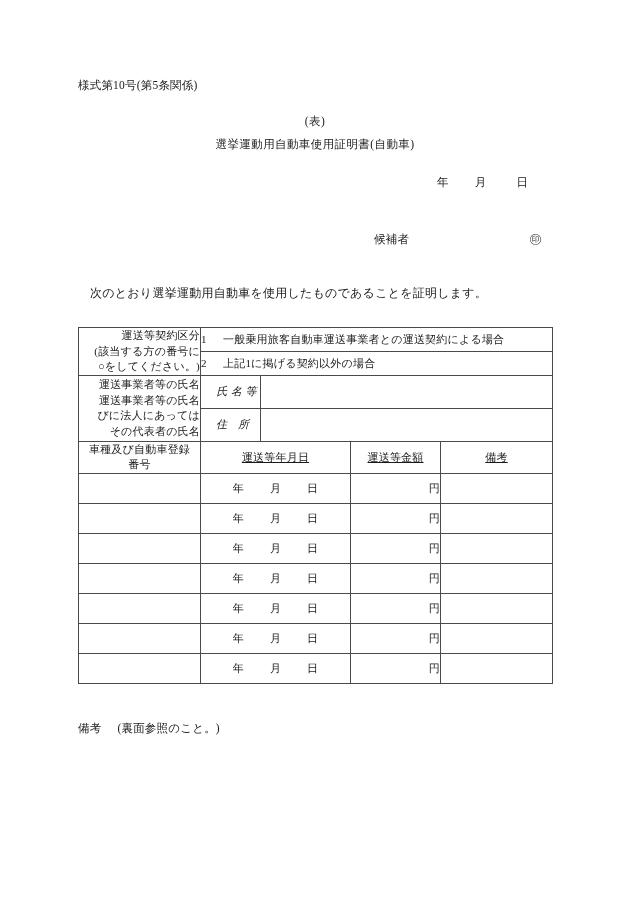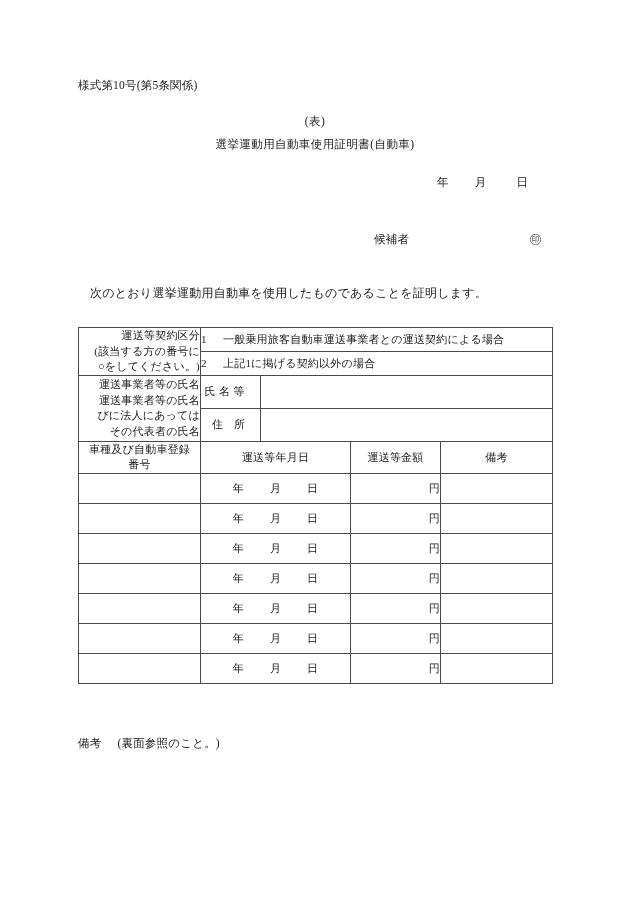--- a/index.html
+++ b/index.html
@@ -124,37 +124,39 @@
   .opt {
     padding: 7px 0 7px 10px;
     line-height: 15px;
     white-space: nowrap;
   }
   .opt .num {
     display: inline-block;
     width: 22px;
   }
   .sub-lab {
-    text-align: left;
+    text-align: right;
     padding: 6px 4px;
     white-space: nowrap;
+    font-style: italic;
   }
   .sub-lab .spread {
     display: inline-block;
     letter-spacing: 3.5px;
     text-indent: 3.5px;
   }
   .sub-lab .spread-wide {
     display: inline-block;
     letter-spacing: 11px;
     text-indent: 11px;
   }
   .hdr-c {
     text-align: center;
     padding: 6px 4px;
+    text-decoration: underline;
   }
   .hdr-l {
     text-align: center;
     padding: 5px 7px;
     line-height: 15.5px;
   }
   .data-row td { height: 29px; }
   .ymd {
     text-align: center;
     white-space: nowrap;
@@ -162,21 +164,21 @@
   .ymd .s { display: inline-block; width: 26px; }
   .yen {
     text-align: right;
     padding-right: 24px;
   }
   .blank { }
 
   .footnote {
     position: absolute;
     left: 78px;
-    top: 736px;
+    top: 721px;
     font-size: 11.5px;
     letter-spacing: 0.2px;
     white-space: nowrap;
   }
   .footnote .gap { display: inline-block; width: 16px; }
 </style>
 </head>
 <body>
 
 <div class="page">

